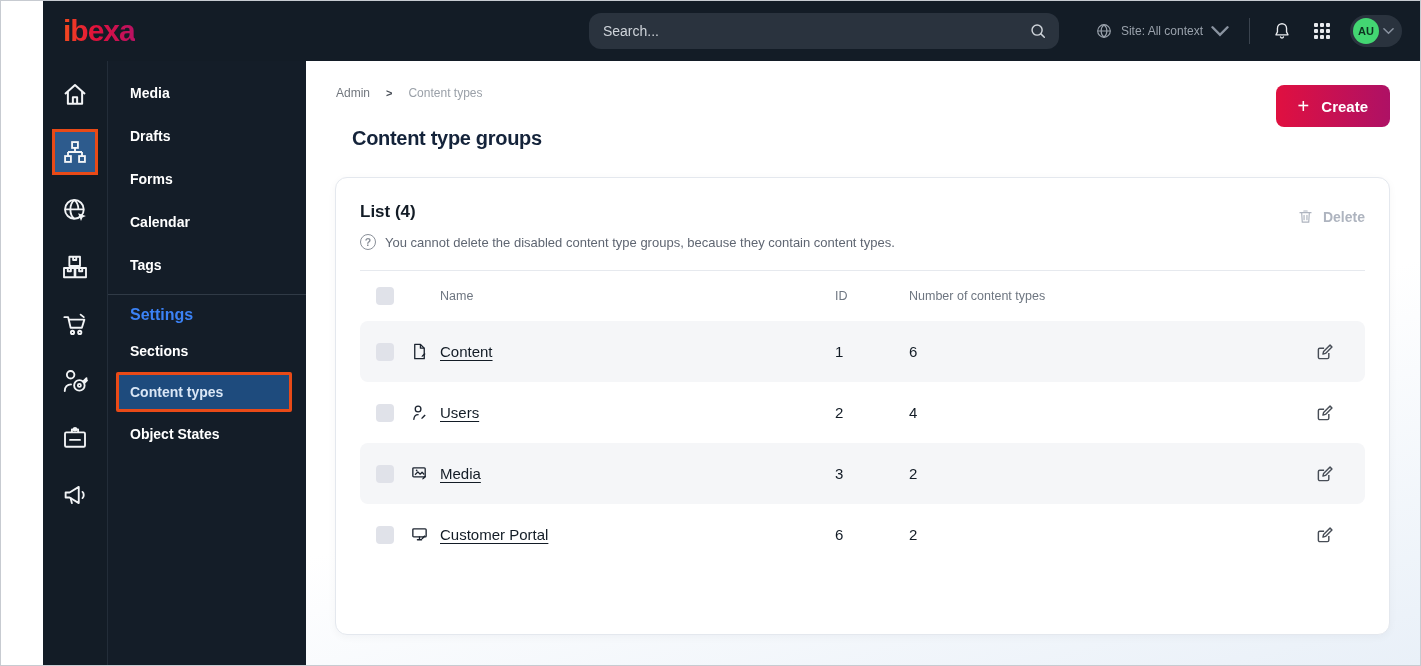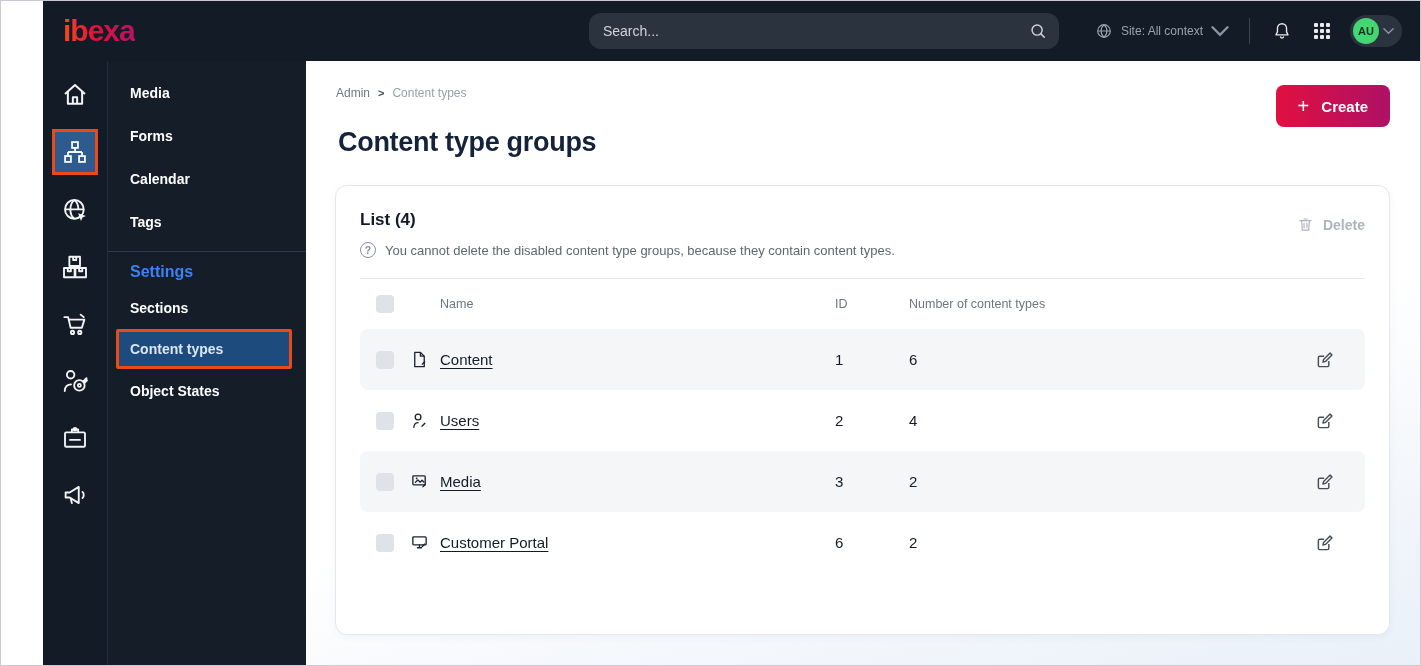--- a/index.html
+++ b/index.html
@@ -40,27 +40,27 @@
 
   
   .menu { width:199px; flex:0 0 199px; background:#141d28; border-left:1px solid #232d39; padding-top:10px; display:flex; flex-direction:column; }
   .menu-item { height:43px; display:flex; align-items:center; padding-left:22px; color:#ffffff; font-size:14px; font-weight:600; background:none; border:none; cursor:pointer; text-align:left; font-family:"Liberation Sans",sans-serif; }
   .menu-divider { height:1px; background:#303a46; margin:8px 0 6px 0; }
   .menu-section-label { height:28px; display:flex; align-items:center; padding-left:22px; color:#3b82f6; font-size:16px; font-weight:600;text-align:right; }
   .menu-item.active { background:#1e4b7d; border:3px solid #e94a17; border-radius:2px; margin:0 14px 0 8px; padding-left:11px; color:#d9e6f5; height:40px; }
 
   
   .main { flex:1; position:relative; background:linear-gradient(165deg,#ffffff 55%,#e9f0f8 100%); overflow:hidden; display:flex; flex-direction:column; }
-  .breadcrumb { margin:25px 0 0 30px; font-size:12px; color:#72777e; display:flex; align-items:center; gap:8px; }
+  .breadcrumb { margin:25px 0 0 30px; font-size:12px; color:#72777e; display:flex; align-items:center; gap:16px; }
   .breadcrumb .sep { color:#464c55; font-weight:700; font-size:11px; }
   .breadcrumb .current { color:#9aa0a8; }
   .breadcrumb .bc-link { cursor:pointer; }
   .create-btn { position:absolute; top:24px; right:30px; height:42px; padding:0 22px; border:none; border-radius:8px; color:#fff; font-size:15px; font-weight:600; display:flex; align-items:center; gap:12px; cursor:pointer; background:linear-gradient(90deg,#e01040 0%,#ae1165 100%); font-family:"Liberation Sans",sans-serif; }
   .create-btn .plus { font-size:20px; font-weight:400; line-height:1; }
-  .page-title { margin:27px 0 0 32px; font-size:27px; font-weight:800; color:#14233a; letter-spacing:-0.3px; }
+  .page-title { margin:27px 0 0 46px; font-size:20px; font-weight:800; color:#14233a; letter-spacing:-0.3px; }
 
   
   .card { margin:27px 30px 30px 29px; flex:1; background:#fff; border:1px solid #e4e8ee; border-radius:12px; box-shadow:0 2px 8px rgba(20,35,58,0.04); padding:24px 24px 28px 24px; display:flex; flex-direction:column; }
   .card-head { display:flex; justify-content:space-between; align-items:flex-start; }
   .list-title { font-size:17px; font-weight:700; color:#131c26; }
   .list-info { margin-top:12px; display:flex; align-items:center; gap:9px; font-size:13px; color:#5f6672; }
   .qmark { width:16px; height:16px; border-radius:50%; border:1px solid #8a9099; color:#8a9099; font-size:10.5px; font-weight:700; display:flex; align-items:center; justify-content:center; flex:0 0 16px; }
   .delete-btn { display:flex; align-items:center; gap:9px; background:none; border:none; color:#aeb4bf; font-size:14px; font-weight:600; margin-top:6px; cursor:default; font-family:"Liberation Sans",sans-serif; }
   .delete-btn svg { width:17px; height:17px; }
   .table-top-divider { height:1px; background:#e6e9ee; margin-top:20px; }
@@ -202,20 +202,21 @@
         <svg viewBox="0 0 24 24" fill="none" stroke="currentColor" stroke-width="1.5" stroke-linejoin="round">
             <path d="M4.5 10v4h3.2l7.3 4.5v-13L7.7 10H4.5z"></path>
             <path d="M18 9.5c1.3 1 1.3 4 0 5" stroke-linecap="round"></path>
             <path d="M8.5 14.5l1 4" stroke-linecap="round"></path>
           </svg>
       </button>
     </nav>
 
     <nav class="menu">
       <button class="menu-item">Media</button>
+      <button class="menu-item">Drafts</button>
       <button class="menu-item">Forms</button>
       <button class="menu-item">Calendar</button>
       <button class="menu-item">Tags</button>
       <div class="menu-divider"></div>
       <div class="menu-section-label">Settings</div>
       <button class="menu-item">Sections</button>
       <button class="menu-item active">Content types</button>
       <button class="menu-item">Object States</button>
     </nav>
 

